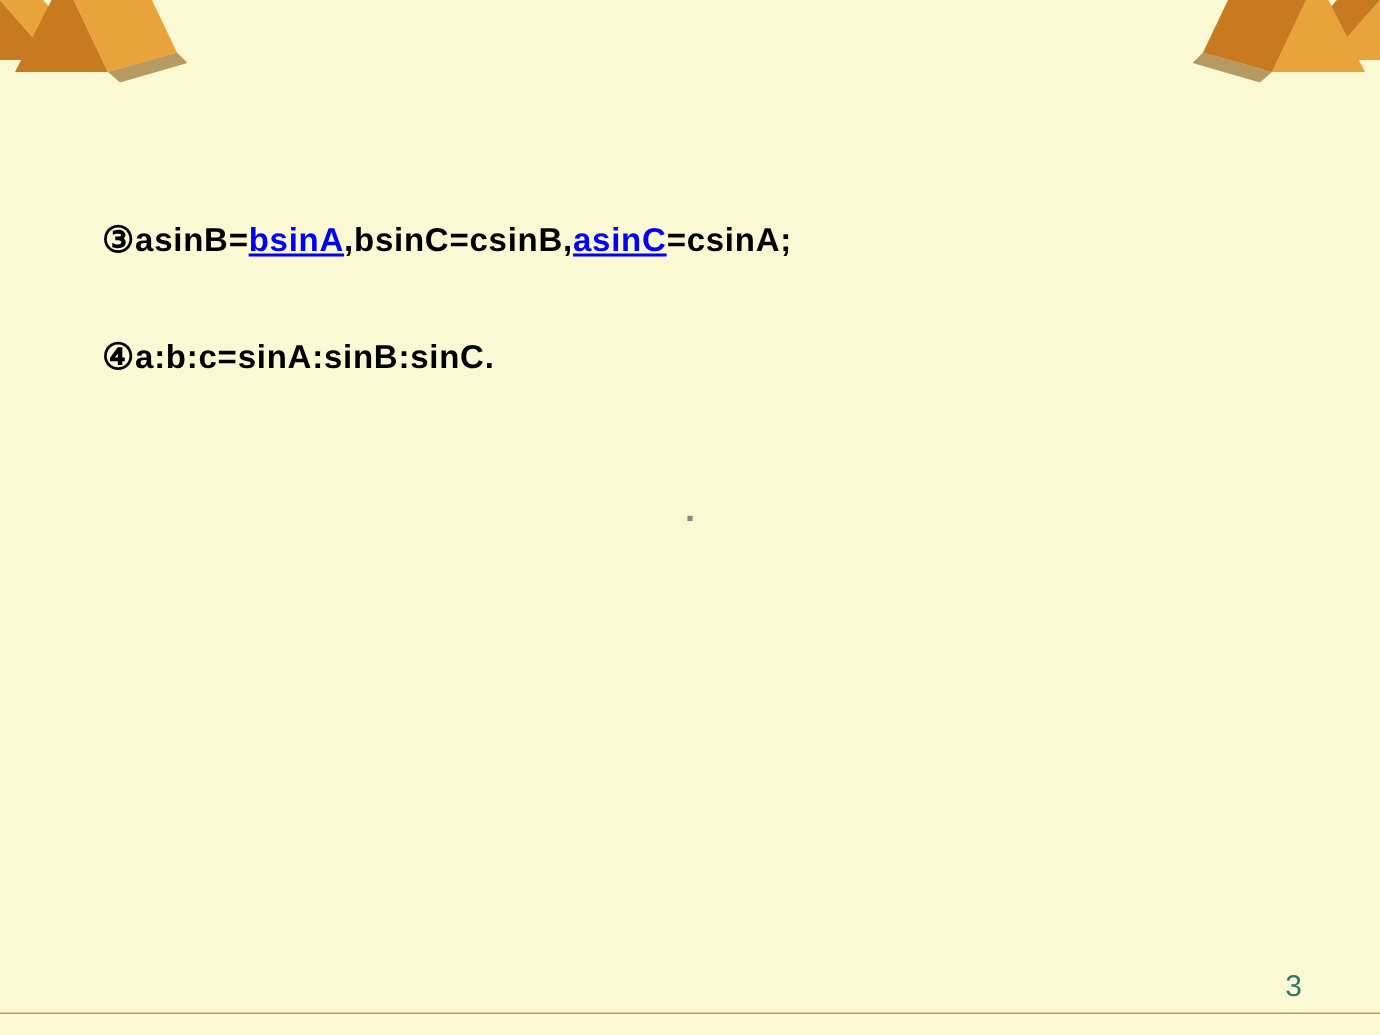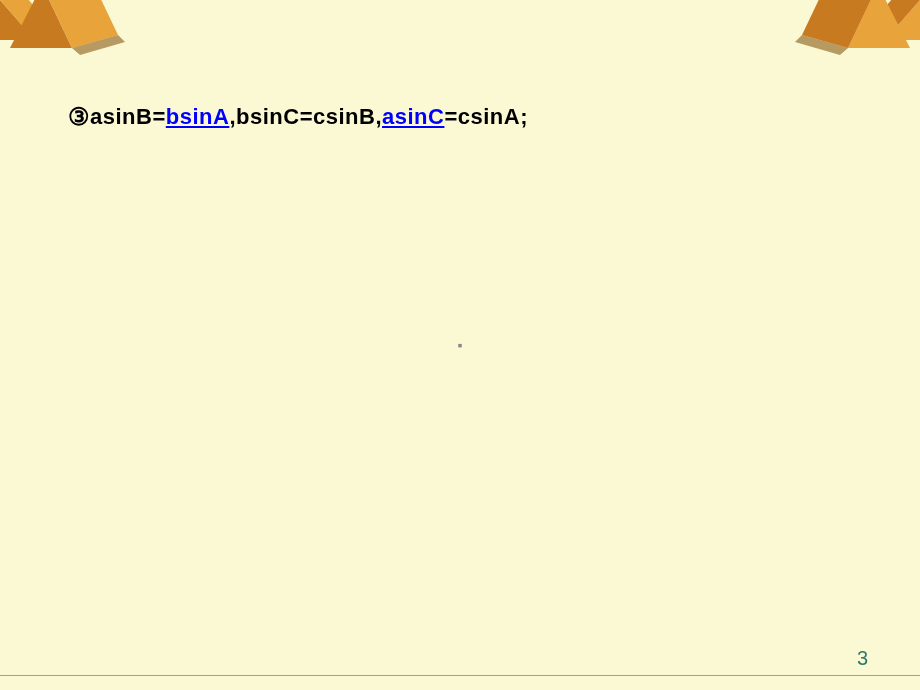--- a/index.html
+++ b/index.html
@@ -31,20 +31,21 @@
       left: 68px;
       right: 68px;
     }
     .line {
       font-size: 22px;
       font-weight: bold;
       color: #000;
       line-height: 1.4;
       margin-bottom: 32px;
       letter-spacing: 0.5px;
+      margin-top: 44px;
     }
     .circled {
       font-size: 24px;
       vertical-align: -1px;
     }
     .link {
       color: #0000ff;
       text-decoration: underline;
       text-decoration-color: #0000ff;
     }
@@ -96,19 +97,22 @@
     <polygon points="83,-15 115,48 53,48" fill="#e8a33a"></polygon>
     <polygon points="83,-15 53,48 7,35 37,-28" fill="#c77a1f"></polygon>
     <polygon points="53,48 7,35 0,42 45,55" fill="#8b5a15" opacity="0.6"></polygon>
   </svg>
 </div>
 
 <div class="content">
   <div class="line">
     <span class="circled">③</span><span>asinB=</span><span class="link">bsinA</span><span>,bsinC=csinB,</span><span class="link">asinC</span><span>=csinA;</span>
   </div>
+  <div class="line">
+    <span class="circled">④</span><span>a:b:c=sinA:sinB:sinC.</span>
+  </div>
 </div>
 
 <div class="center-dot">▪</div>
 
 <div class="page-number">3</div>
 
 <div class="bottom-line"></div>
 
 </body></html>

